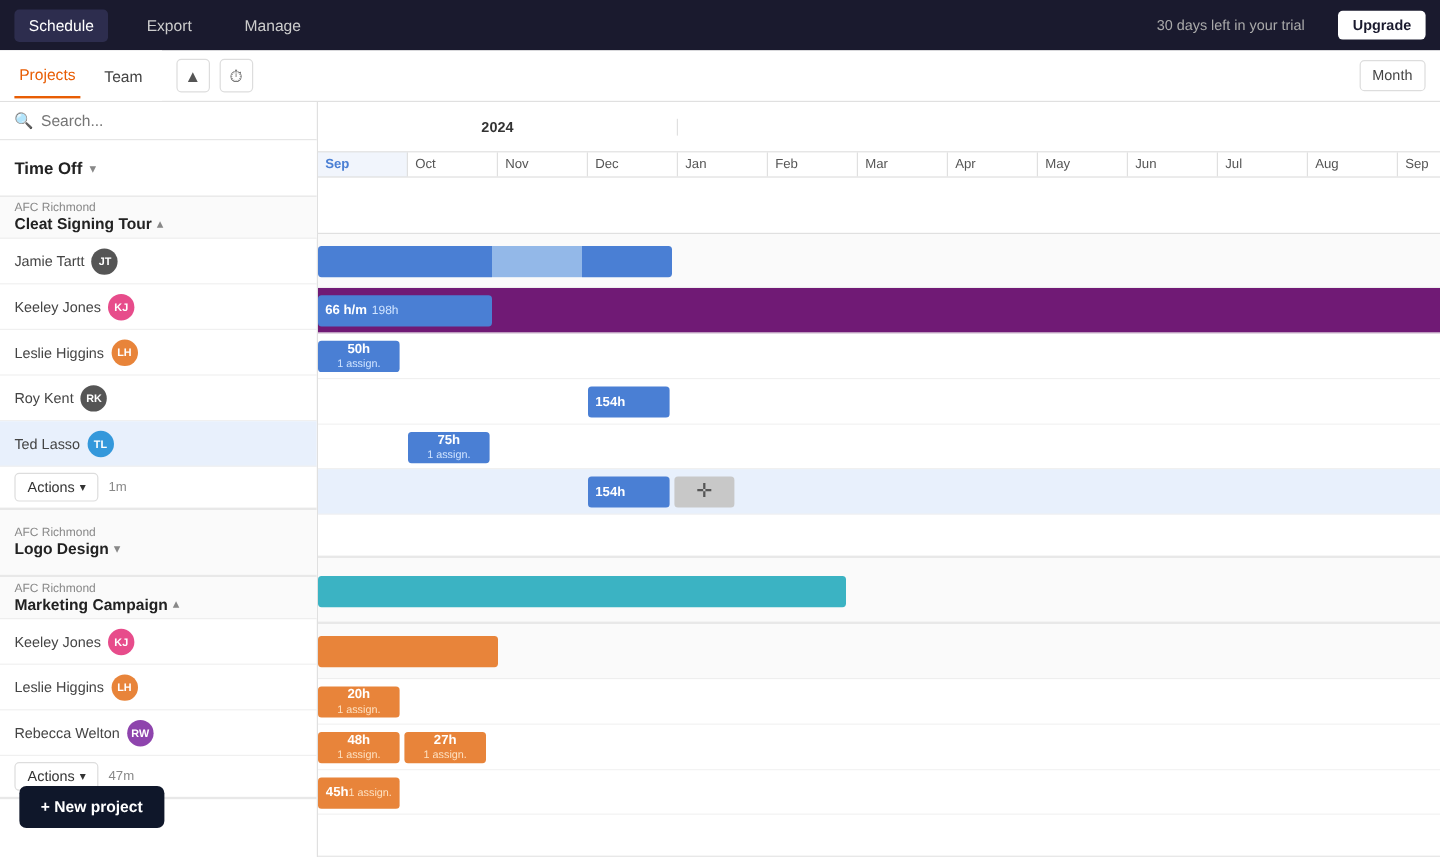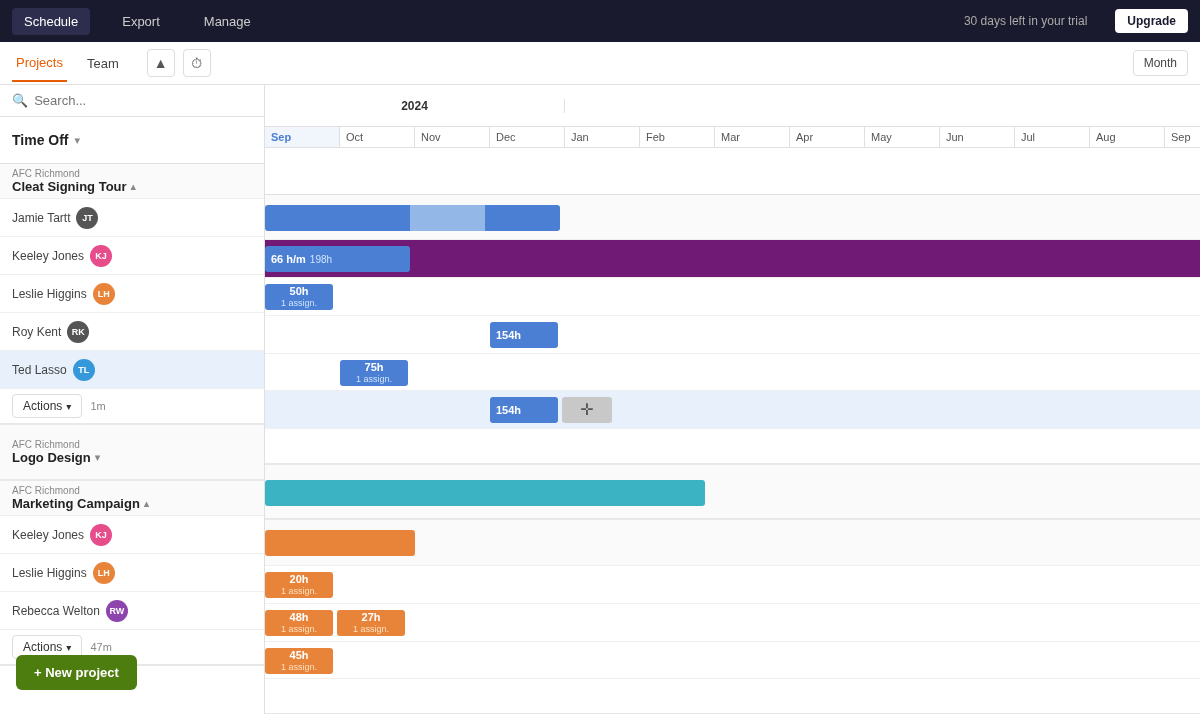--- a/index.html
+++ b/index.html
@@ -25,21 +25,21 @@
     .icon-btn { width: 28px; height: 28px; border: 1px solid #ddd; border-radius: 4px; background: white; cursor: pointer; display: flex; align-items: center; justify-content: center; font-size: 14px; color: #555; }
     .month-btn { margin-left: auto; padding: 5px 10px; border: 1px solid #ddd; border-radius: 4px; background: white; font-size: 12px; cursor: pointer; color: #444; }
 
     .search-box { display: flex; align-items: center; gap: 6px; padding: 8px 12px; border-bottom: 1px solid #e0e0e0; }
     .search-icon-sm { color: #aaa; font-size: 13px; }
     .search-input { border: none; outline: none; font-size: 13px; color: #666; flex: 1; }
     .avatar { width: 22px; height: 22px; border-radius: 50%; display: flex; align-items: center; justify-content: center; font-size: 9px; font-weight: 700; color: white; flex-shrink: 0; }
     .actions-btn { display: flex; align-items: center; gap: 4px; padding: 4px 10px; border: 1px solid #ddd; border-radius: 4px; background: white; cursor: pointer; font-size: 12px; color: #333; }
 
     
-    .new-project-btn { position: fixed; bottom: 24px; left: 16px; background: #4d7c0f; color: white; border: none; border-radius: 6px; padding: 10px 18px; font-size: 13px; font-weight: 600; cursor: pointer; display: flex; align-items: center; gap: 6px; }
+    .new-project-btn { position: fixed; bottom: 24px; left: 16px; background: #0f172a; color: white; border: none; border-radius: 6px; padding: 10px 18px; font-size: 13px; font-weight: 600; cursor: pointer; display: flex; align-items: center; gap: 6px; }
 
     
     .collapse-icon { font-size: 11px; color: #888; cursor: pointer; }
   </style>
 </head>
 <body>
 
 <div class="top-nav">
   <span class="nav-item active">Schedule</span>
   <span class="nav-item">Export</span>
@@ -252,21 +252,21 @@
           <span style="font-size:11px;font-weight:600;color:white;line-height:1.2;">48h</span>
           <span style="font-size:9px;color:#fde0c0;line-height:1.2;">1 assign.</span>
         </div>
         <div style="position:absolute;top:6px;left:72px;width:68px;height:26px;background:#e8843a;border-radius:3px;display:flex;align-items:center;flex-direction:column;justify-content:center;padding:0 6px;">
           <span style="font-size:11px;font-weight:600;color:white;line-height:1.2;">27h</span>
           <span style="font-size:9px;color:#fde0c0;line-height:1.2;">1 assign.</span>
         </div>
       </div>
 
       <div style="height:38px;border-bottom:1px solid #f0f0f0;background:white;position:relative;">
-        <div style="position:absolute;top:6px;left:0;width:68px;height:26px;background:#e8843a;border-radius:3px;display:flex;align-items:center;flex-direction:column;justify-content:center;padding:0 6px;">
+        <div style="position:absolute;top:6px;left:0;width:68px;height:26px;background:#e8843a;border-radius:3px;display:flex;align-items:center;flex-direction:row;justify-content:center;padding:0 6px;">
           <span style="font-size:11px;font-weight:600;color:white;line-height:1.2;">45h</span>
           <span style="font-size:9px;color:#fde0c0;line-height:1.2;">1 assign.</span>
         </div>
       </div>
 
       <div style="height:36px;border-bottom:2px solid #e8e8e8;background:white;position:relative;"></div>
 
     </div>
   </div>
 </div>

